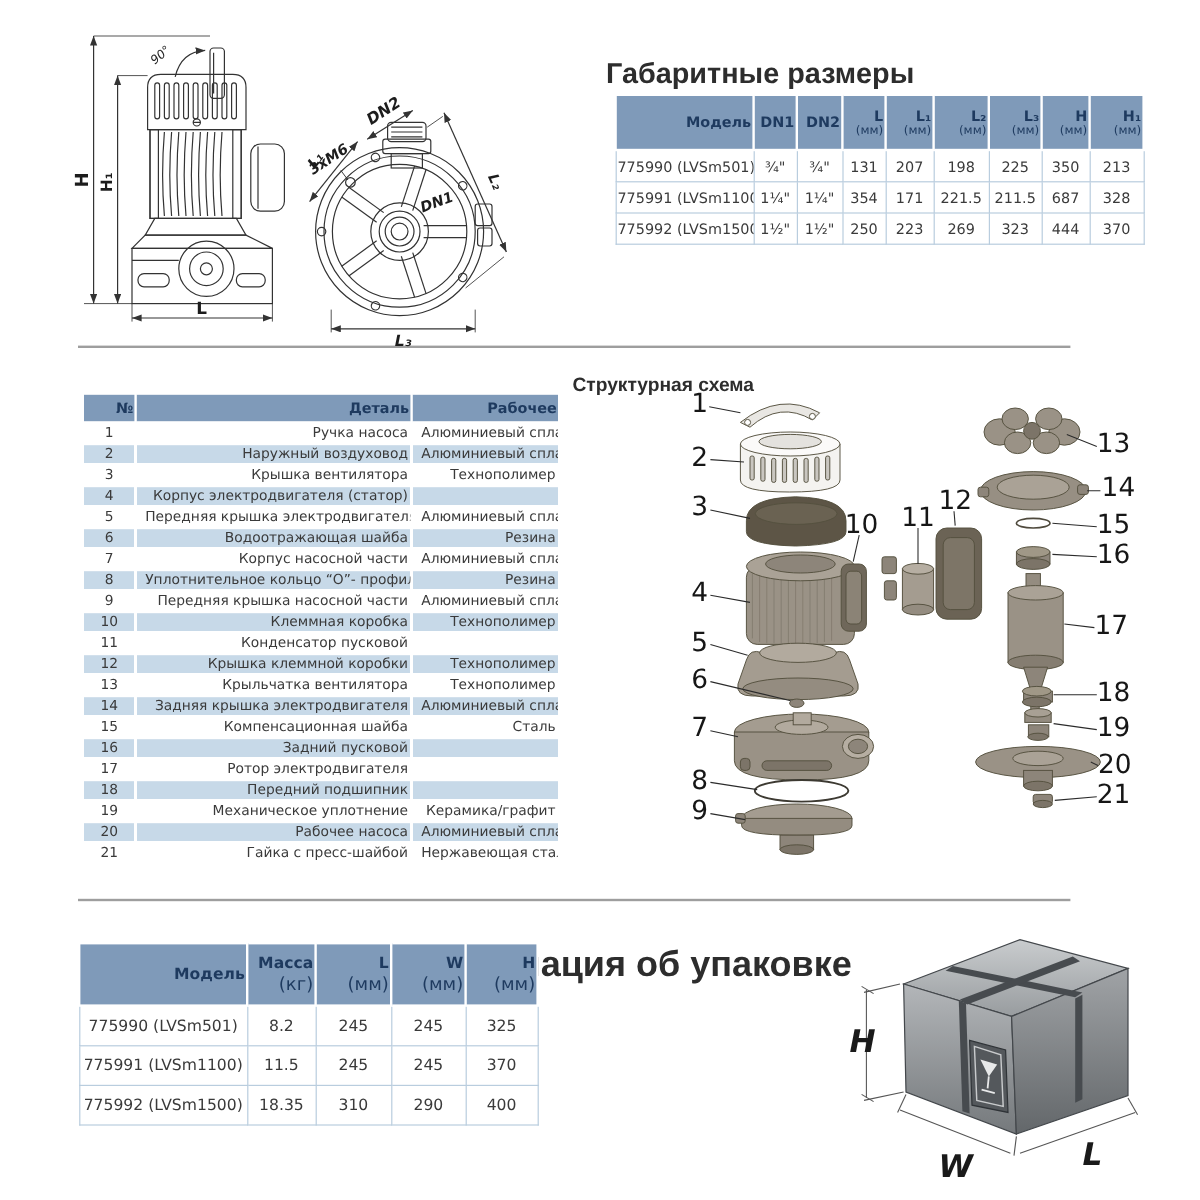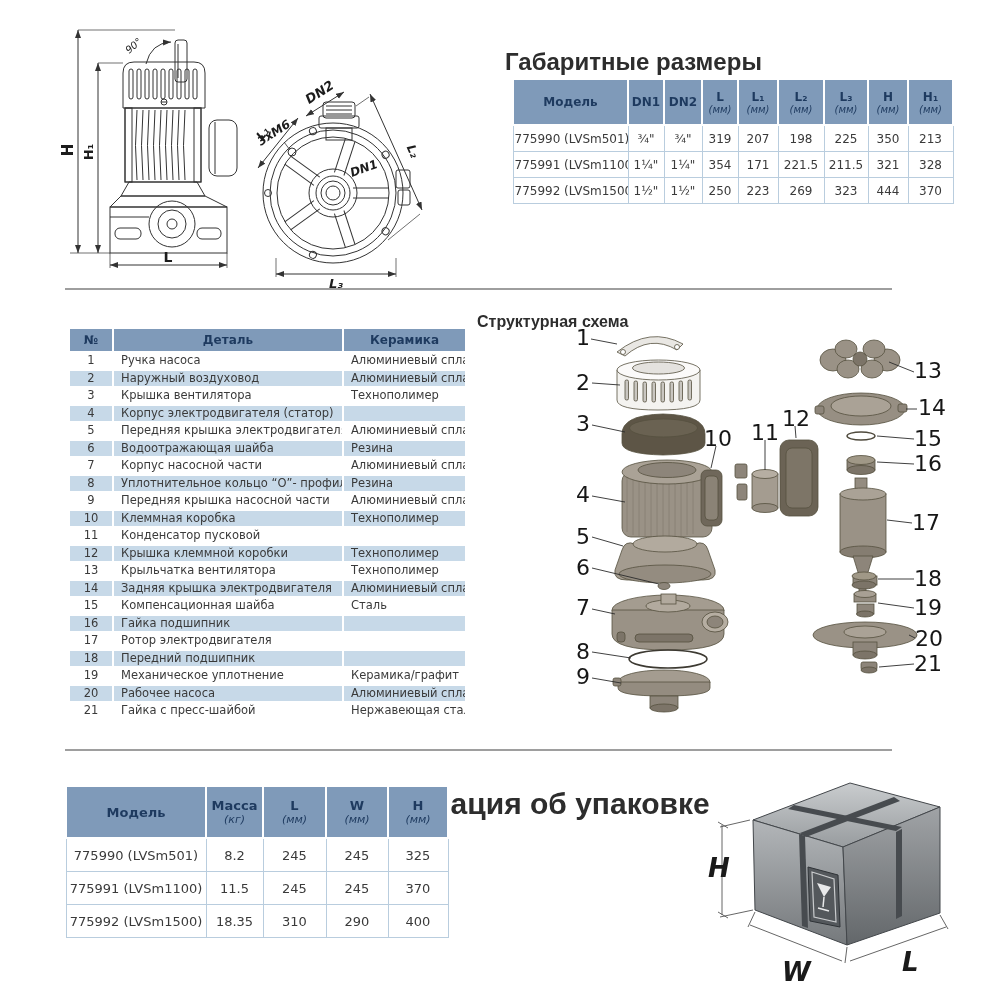--- a/index.html
+++ b/index.html
@@ -4,41 +4,41 @@
 <style>
   html,body{margin:0;padding:0;}
   body{width:1000px;height:1000px;background:#ffffff;position:relative;overflow:hidden;
        font-family:"DejaVu Sans",sans-serif;color:#333;}
   .abs{position:absolute;}
   .heading{font-family:"Liberation Sans",sans-serif;font-weight:bold;color:#2d2d2d;white-space:nowrap;margin-top:33px;}
   .divider{position:absolute;left:65px;width:827px;border-top:2px solid #9e9e9e;}
 
   table{border-collapse:collapse;table-layout:fixed;font-family:"DejaVu Sans",sans-serif;}
   th{background:#7f9ab9;color:#1e3a5f;font-weight:bold;border:2px solid #ffffff;
-     text-align:center;vertical-align:middle;padding:2px 1px;}
-  th .unit{display:block;font-weight:normal;font-size:10px;font-style:italic;}
+     text-align:right;vertical-align:middle;padding:2px 1px;}
+  th .unit{display:block;font-weight:normal;font-size:10px;}
   td{color:#3a3a3a;text-align:center;vertical-align:middle;overflow:hidden;white-space:nowrap;}
 
   
   #dim-table{left:512px;top:78px;width:430px;}
   #dim-table th{font-size:12px;height:40px;}
   #dim-table td{background:#fff;border:1px solid #b9cdde;font-size:12px;height:23px;}
 
   
   #parts-table{left:68px;top:327px;width:397px;}
   #parts-table th{font-size:12px;height:18px;}
   #parts-table td{border:2px solid #ffffff;font-size:11.5px;line-height:15.5px;height:15.5px;padding:0 2px;}
-  #parts-table td.left{text-align:left;padding-left:7px;}
+  #parts-table td.left{text-align:right;padding-left:7px;}
   #parts-table tbody tr:nth-of-type(odd) td{background:#ffffff;}
   #parts-table tbody tr:nth-of-type(even) td{background:#c7d9e8;}
 
   
   #pack-table{left:65px;top:785px;width:382px;}
   #pack-table th{font-size:13px;height:46px;}
-  #pack-table th .unit{font-size:11px;}
+  #pack-table th .unit{font-size:15px;}
   #pack-table td{background:#fff;border:1px solid #b9cdde;font-size:13px;height:30px;}
 
   .callout{position:absolute;transform:translate(-50%,-50%);font-size:22px;color:#161616;
            font-family:"DejaVu Sans",sans-serif;white-space:nowrap;}
   svg text{font-family:"DejaVu Sans",sans-serif;}
   .dimlbl{font-weight:bold;}
 </style>
 </head>
 <body>
 
@@ -81,37 +81,37 @@
 
         <th><span>H₁</span><span class="unit">(мм)</span></th>
       </tr>
   </thead>
   <tbody>
 
       <tr>
         <td>775990 (LVSm501)</td>
         <td>¾"</td>
         <td>¾"</td>
-        <td>319</td>
+        <td>131</td>
         <td>207</td>
         <td>198</td>
         <td>225</td>
         <td>350</td>
         <td>213</td>
       </tr>
 
       <tr>
         <td>775991 (LVSm1100)</td>
         <td>1¼"</td>
         <td>1¼"</td>
         <td>354</td>
         <td>171</td>
         <td>221.5</td>
         <td>211.5</td>
-        <td>321</td>
+        <td>687</td>
         <td>328</td>
       </tr>
 
       <tr>
         <td>775992 (LVSm1500)</td>
         <td>1½"</td>
         <td>1½"</td>
         <td>250</td>
         <td>223</td>
         <td>269</td>
@@ -126,21 +126,21 @@
   <colgroup>
       <col style="width:44px">
       <col style="width:230px">
       <col style="width:123px">
     </colgroup>
   <thead>
     <tr>
 
     <th>№</th>
         <th>Деталь</th>
-        <th>Керамика</th>
+        <th>Рабочее</th>
       </tr>
   </thead>
   <tbody>
 
       <tr>
         <td>1</td>
         <td class="left">Ручка насоса</td>
         <td class="left">Алюминиевый сплав</td>
       </tr>
 
@@ -223,21 +223,21 @@
       </tr>
 
       <tr>
         <td>15</td>
         <td class="left">Компенсационная шайба</td>
         <td class="left">Сталь</td>
       </tr>
 
       <tr>
         <td>16</td>
-        <td class="left">Гайка подшипник</td>
+        <td class="left">Задний пусковой</td>
         <td class="left"></td>
       </tr>
 
       <tr>
         <td>17</td>
         <td class="left">Ротор электродвигателя</td>
         <td class="left"></td>
       </tr>
 
       <tr>

